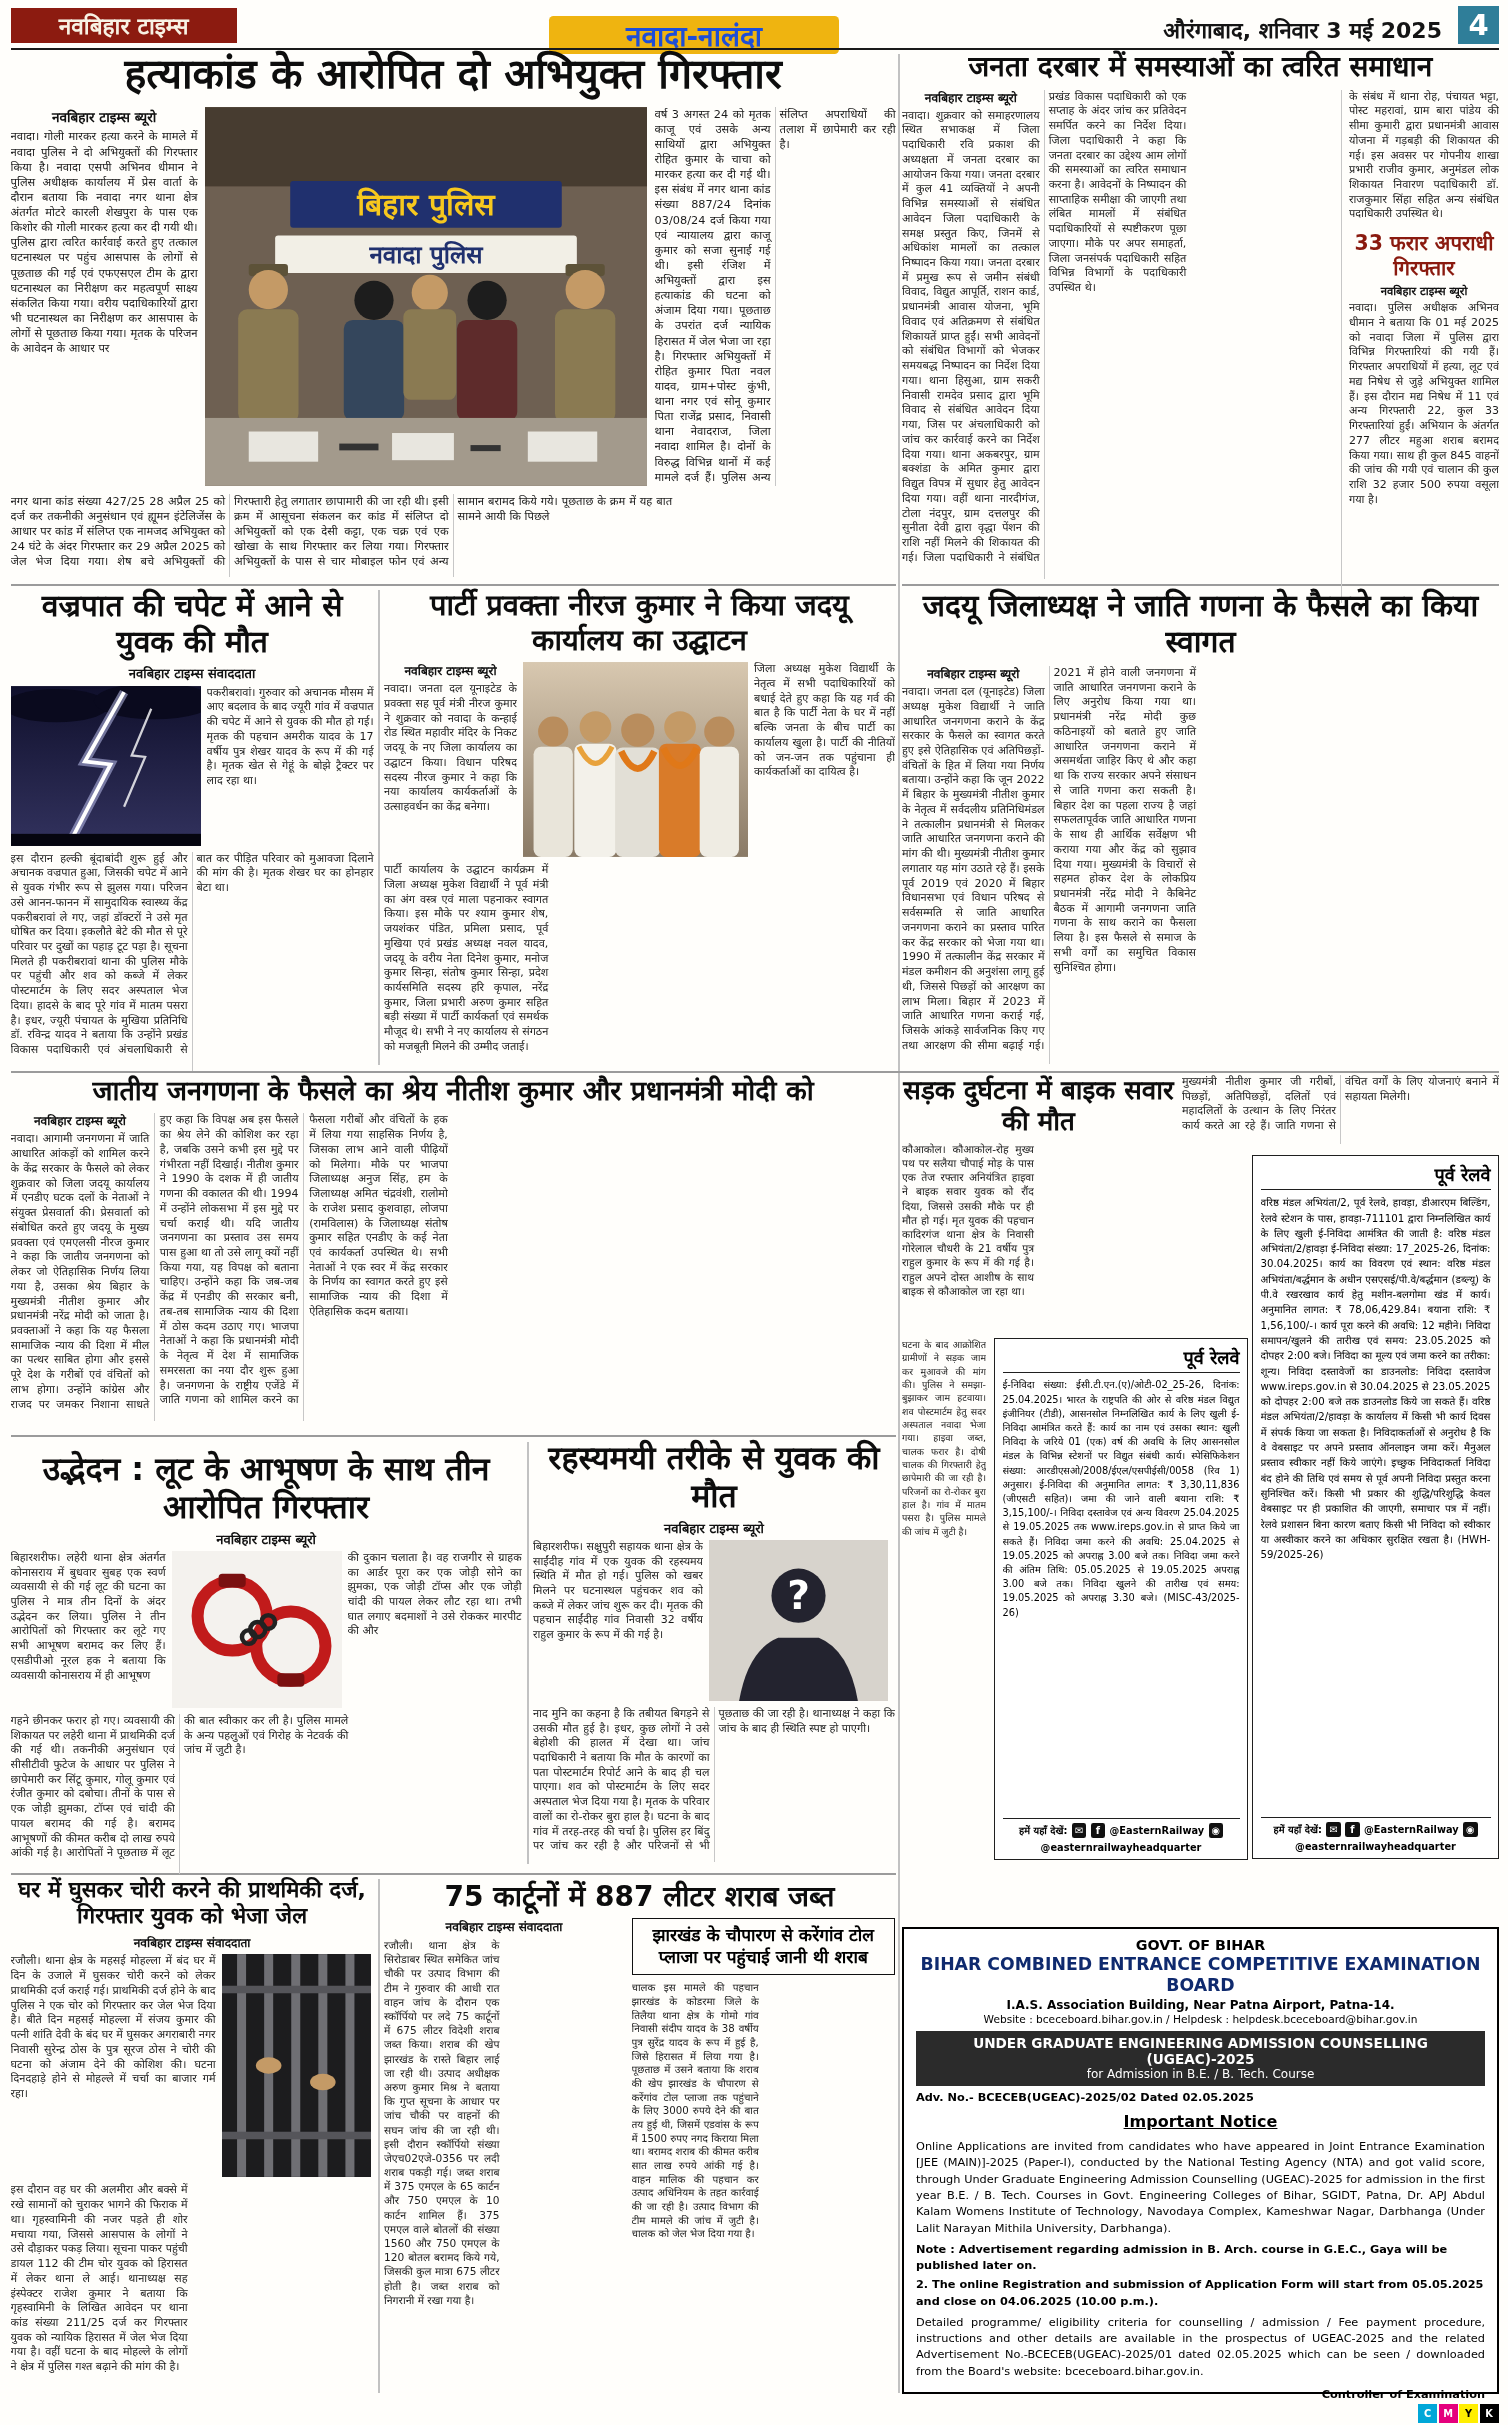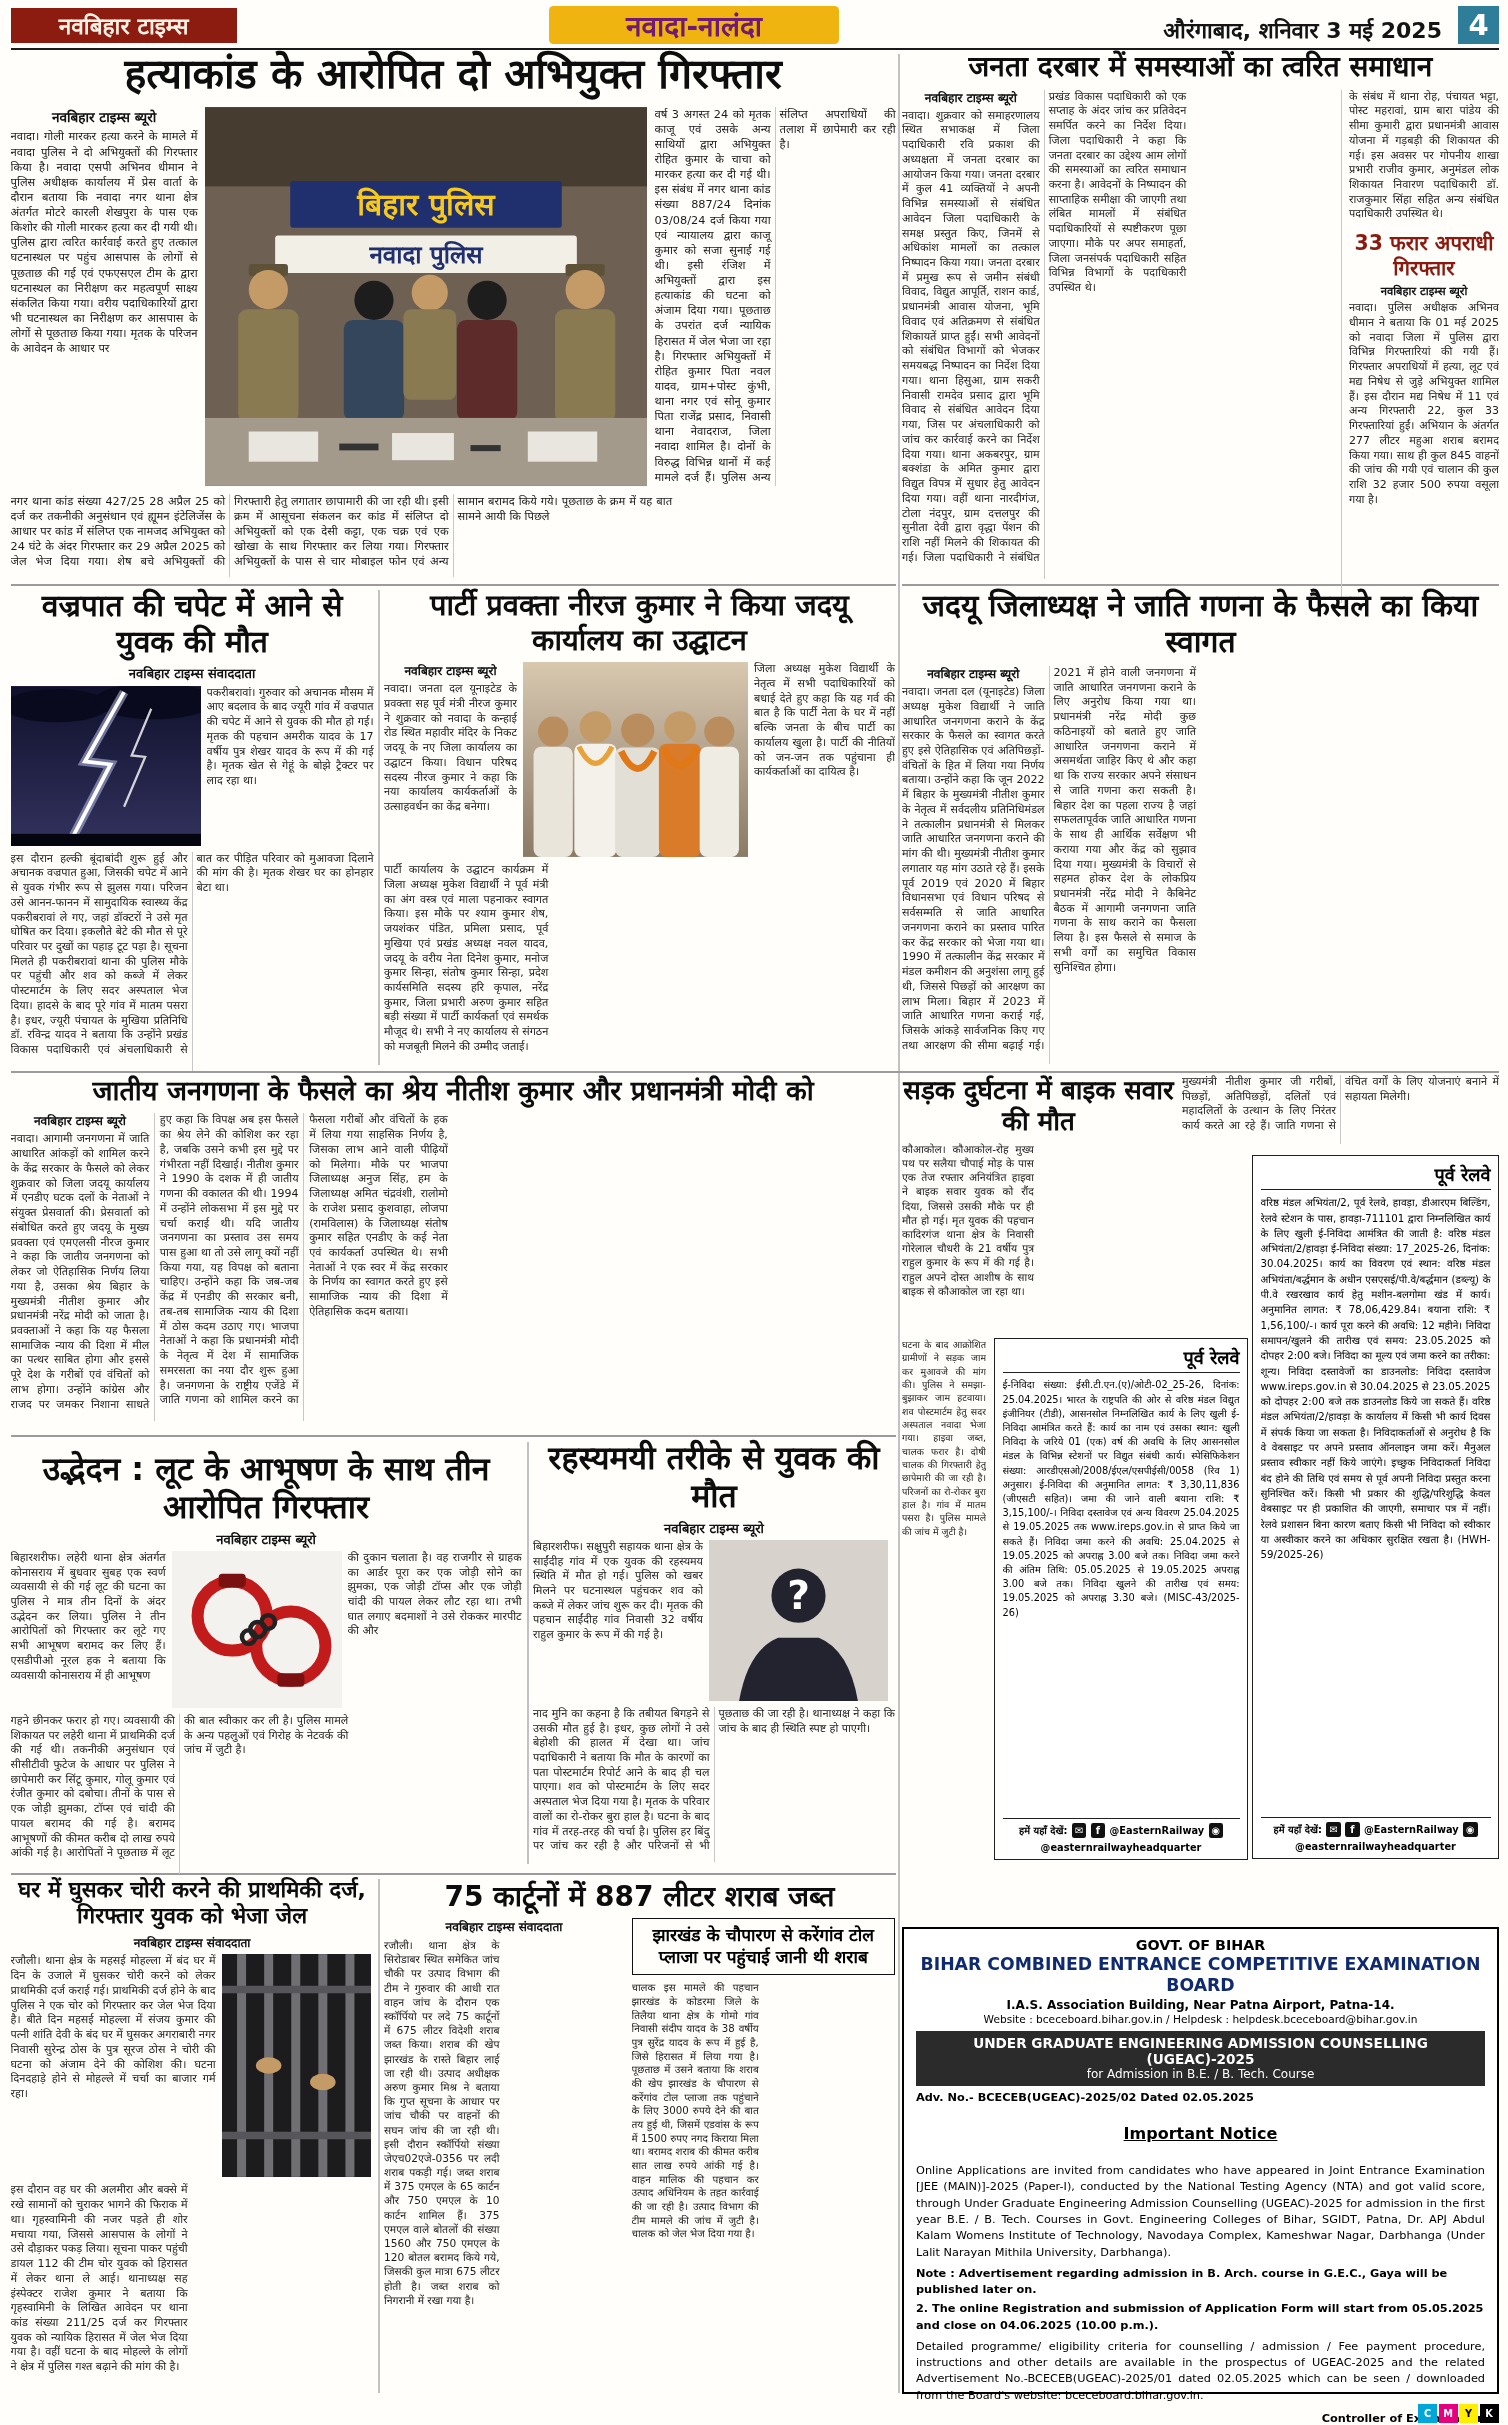--- a/index.html
+++ b/index.html
@@ -14,21 +14,21 @@
   .cols3 { column-count:3; column-gap:9px; column-rule:0.8px solid #c7c7c7; column-fill:auto; }
   .cols4 { column-count:4; column-gap:9px; column-rule:0.8px solid #c7c7c7; column-fill:auto; }
   .cols6 { column-count:6; column-gap:10.6px; column-rule:0.8px solid #c7c7c7; column-fill:auto; }
   .row { display:flex; }
   .hrule { position:absolute; height:1.5px; background:#9b9b9b; }
   .vrule { position:absolute; width:1.5px; background:#c2c2c2; }
   .photo { flex:none; overflow:hidden; background:#d8d4cc; }
   .photo svg { display:block; width:100%; height:100%; }
   .masthead-box { left:10.6px; top:7.5px; width:226px; height:35px; background:#8c1b10; color:#f8f2e4;
      display:flex; align-items:center; justify-content:center; font-size:22.6px; font-weight:700; }
-  .section-box { left:549px; top:6px; width:290px; height:38px; background:#efb410; color:#701a75;
+  .section-box { left:549px; top:16px; width:290px; height:38px; background:#efb410; color:#1d4ed8;
      display:flex; align-items:center; justify-content:center; font-size:28px; font-weight:700; border-radius:4.5px; }
   .dateline { left:905px; top:13.6px; width:537px; text-align:right; font-size:22px; font-weight:700; color:#141414; }
   .pagenum-box { left:1458px; top:6px; width:41px; height:38px; background:#2f7e99; color:#fff;
      display:flex; align-items:center; justify-content:center; font-size:29px; font-weight:700; }
   .adbox { position:absolute; border:1.5px solid #1f1f1f; background:#fff; padding:6px 7.5px; display:flex; flex-direction:column; }
   .ad-title { font-size:18px; font-weight:700; text-align:right; border-bottom:1.5px solid #1f1f1f; padding-bottom:3px; margin-bottom:5.3px; }
   .ad-body { font-size:9.8px; line-height:1.45; text-align:justify; overflow:hidden; }
   .ad-footer { margin-top:auto; border-top:1.5px solid #1f1f1f; padding-top:4.5px; font-size:9.8px; font-weight:700;
      display:flex; align-items:center; justify-content:center; gap:4.5px; flex-wrap:wrap; }
   .icon-chip { display:inline-flex; width:14.3px; height:14.3px; background:#111; color:#fff; font-size:9.8px;
@@ -313,21 +313,21 @@
   <div class="abs" style="left:902px;top:1927px;width:597px;height:467px;border:2.3px solid #000;background:#fff;padding:7.5px 12px">
     <div style="text-align:center;font-weight:700;font-size:14.3px">GOVT. OF BIHAR</div>
     <div style="text-align:center;font-weight:700;font-size:17.3px;color:#0f2a6e;line-height:1.2;margin-top:1.5px">BIHAR COMBINED ENTRANCE COMPETITIVE EXAMINATION BOARD</div>
     <div style="text-align:center;font-weight:700;font-size:12px;margin-top:2.3px">I.A.S. Association Building, Near Patna Airport, Patna-14.</div>
     <div style="text-align:center;font-size:10.6px;margin-top:1.5px">Website : bceceboard.bihar.gov.in / Helpdesk : helpdesk.bceceboard@bihar.gov.in</div>
     <div class="govt-banner">
       <div style="font-size:13.6px;font-weight:700">UNDER GRADUATE ENGINEERING ADMISSION COUNSELLING (UGEAC)-2025</div>
       <div style="font-size:12px">for  Admission in B.E. / B. Tech. Course</div>
     </div>
     <div style="font-size:11.3px;font-weight:700">Adv. No.- BCECEB(UGEAC)-2025/02 Dated 02.05.2025</div>
-    <div style="text-align:center;font-weight:700;font-size:16px;text-decoration:underline;margin:20px 0">Important Notice</div>
+    <div style="text-align:center;font-weight:700;font-size:16px;text-decoration:underline;margin:8px 0">Important Notice</div>
     <div style="font-size:11.3px;line-height:1.45;text-align:justify">Online Applications are invited from candidates who have appeared in Joint Entrance Examination [JEE (MAIN)]-2025 (Paper-I), conducted by the National Testing Agency (NTA) and got valid score, through Under Graduate Engineering Admission Counselling (UGEAC)-2025 for admission in the first year B.E. / B. Tech. Courses in Govt. Engineering Colleges of Bihar, SGIDT, Patna, Dr. APJ Abdul Kalam Womens Institute of Technology, Navodaya Complex, Kameshwar Nagar, Darbhanga (Under Lalit Narayan Mithila University, Darbhanga).</div>
     <div style="font-size:11.3px;line-height:1.45;margin-top:4.5px;font-weight:700">Note : Advertisement regarding admission in B. Arch. course in G.E.C., Gaya will be published later on.</div>
     <div style="font-size:11.3px;line-height:1.45;margin-top:3px;font-weight:700">2.   The online Registration and submission of Application Form will start from 05.05.2025 and close on 04.06.2025 (10.00 p.m.).</div>
     <div style="font-size:11.3px;line-height:1.45;text-align:justify;margin-top:4.5px">Detailed programme/ eligibility criteria for counselling / admission / Fee payment procedure, instructions and other details are available in the prospectus of UGEAC-2025 and the related Advertisement No.-BCECEB(UGEAC)-2025/01 dated 02.05.2025 which can be seen / downloaded from the Board's website: bceceboard.bihar.gov.in.</div>
     <div style="text-align:right;font-weight:700;font-size:11.3px;margin-top:7.5px">Controller of Examination</div>
   </div>
 
   <div class="abs row" style="left:1418px;top:2404px;gap:1.5px">
     <div class="cmyk" style="background:#00a7d8;color:#fff">C</div>
     <div class="cmyk" style="background:#e5007d;color:#fff">M</div>

